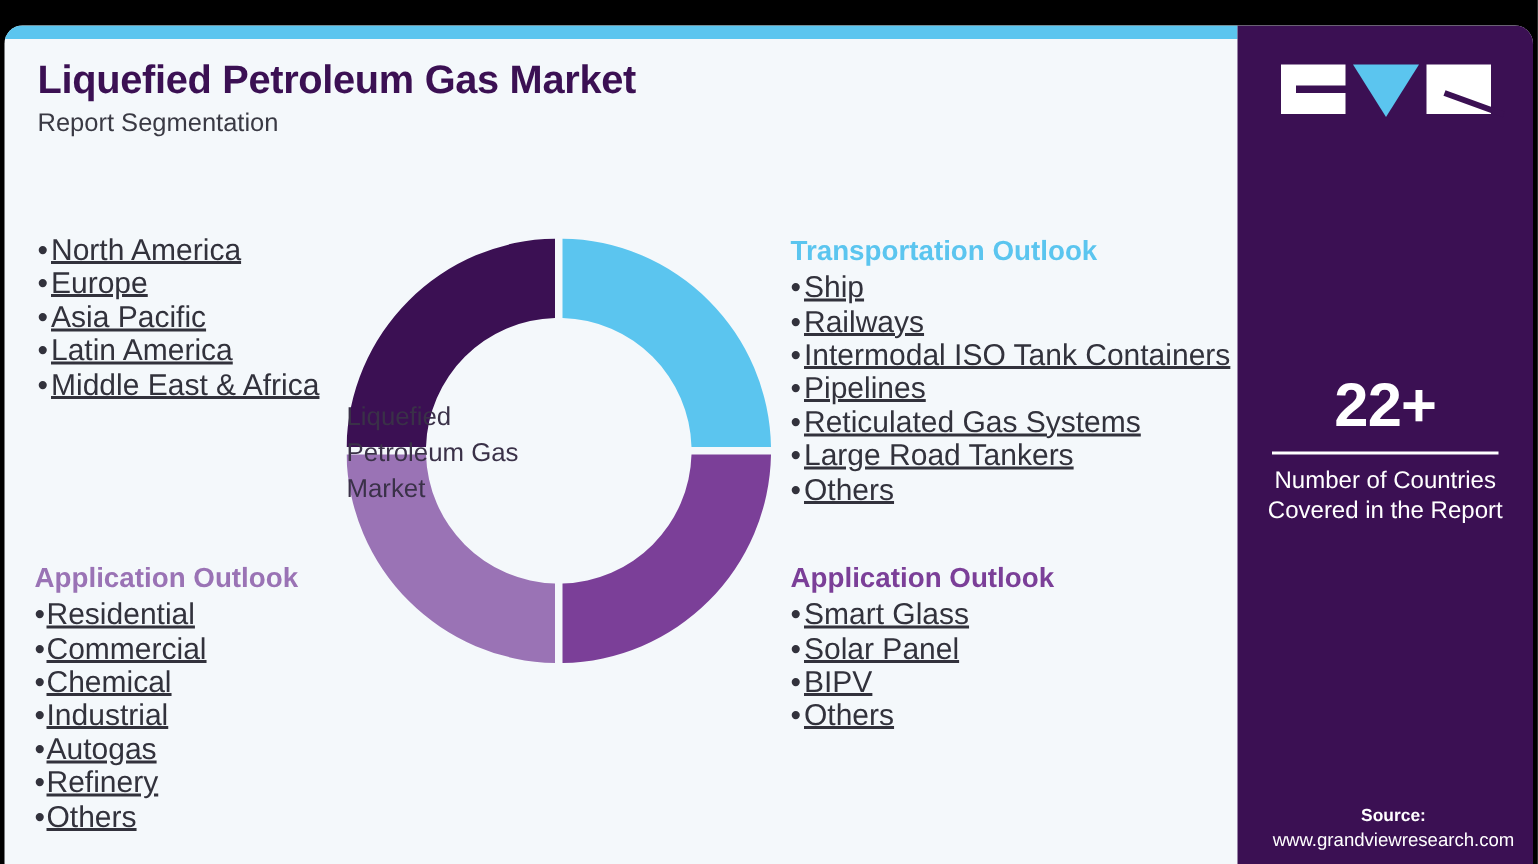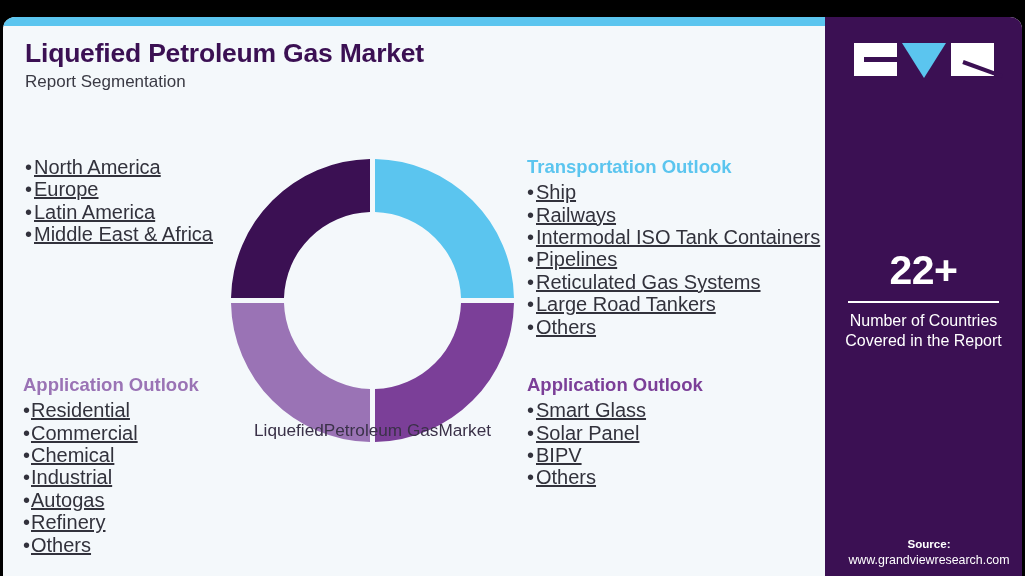--- a/index.html
+++ b/index.html
@@ -113,21 +113,22 @@
     width: 283px;
     height: 283px;
   }
   .donut-center-text {
     position: absolute;
     left: 0;
     top: 0;
     width: 283px;
     height: 283px;
     display: flex;
-    align-items: flex-end;
+    flex-direction: column;
+    align-items: flex-start;
     justify-content: center;
     pointer-events: none;
   }
   .donut-center-text span {
     display: block;
     font-size: 17.2px;
     color: #3a3148;
     line-height: 24px;
     text-align: center;
   }
@@ -252,20 +253,21 @@
 
     <div class="header">
       <h1 class="main-title">Liquefied Petroleum Gas Market</h1>
       <p class="sub-title">Report Segmentation</p>
     </div>
 
     <div class="outlook" id="regional-outlook">
       <ul class="outlook-list">
         <li><span class="bullet">•</span><span>North America</span></li>
         <li><span class="bullet">•</span><span>Europe</span></li>
+        <li><span class="bullet">•</span><span>Asia Pacific</span></li>
         <li><span class="bullet">•</span><span>Latin America</span></li>
         <li><span class="bullet">•</span><span>Middle East &amp; Africa</span></li>
       </ul>
     </div>
 
     <div class="outlook" id="application-outlook-left">
       <div class="outlook-title">Application Outlook</div>
       <ul class="outlook-list">
         <li><span class="bullet">•</span><span>Residential</span></li>
         <li><span class="bullet">•</span><span>Commercial</span></li>

